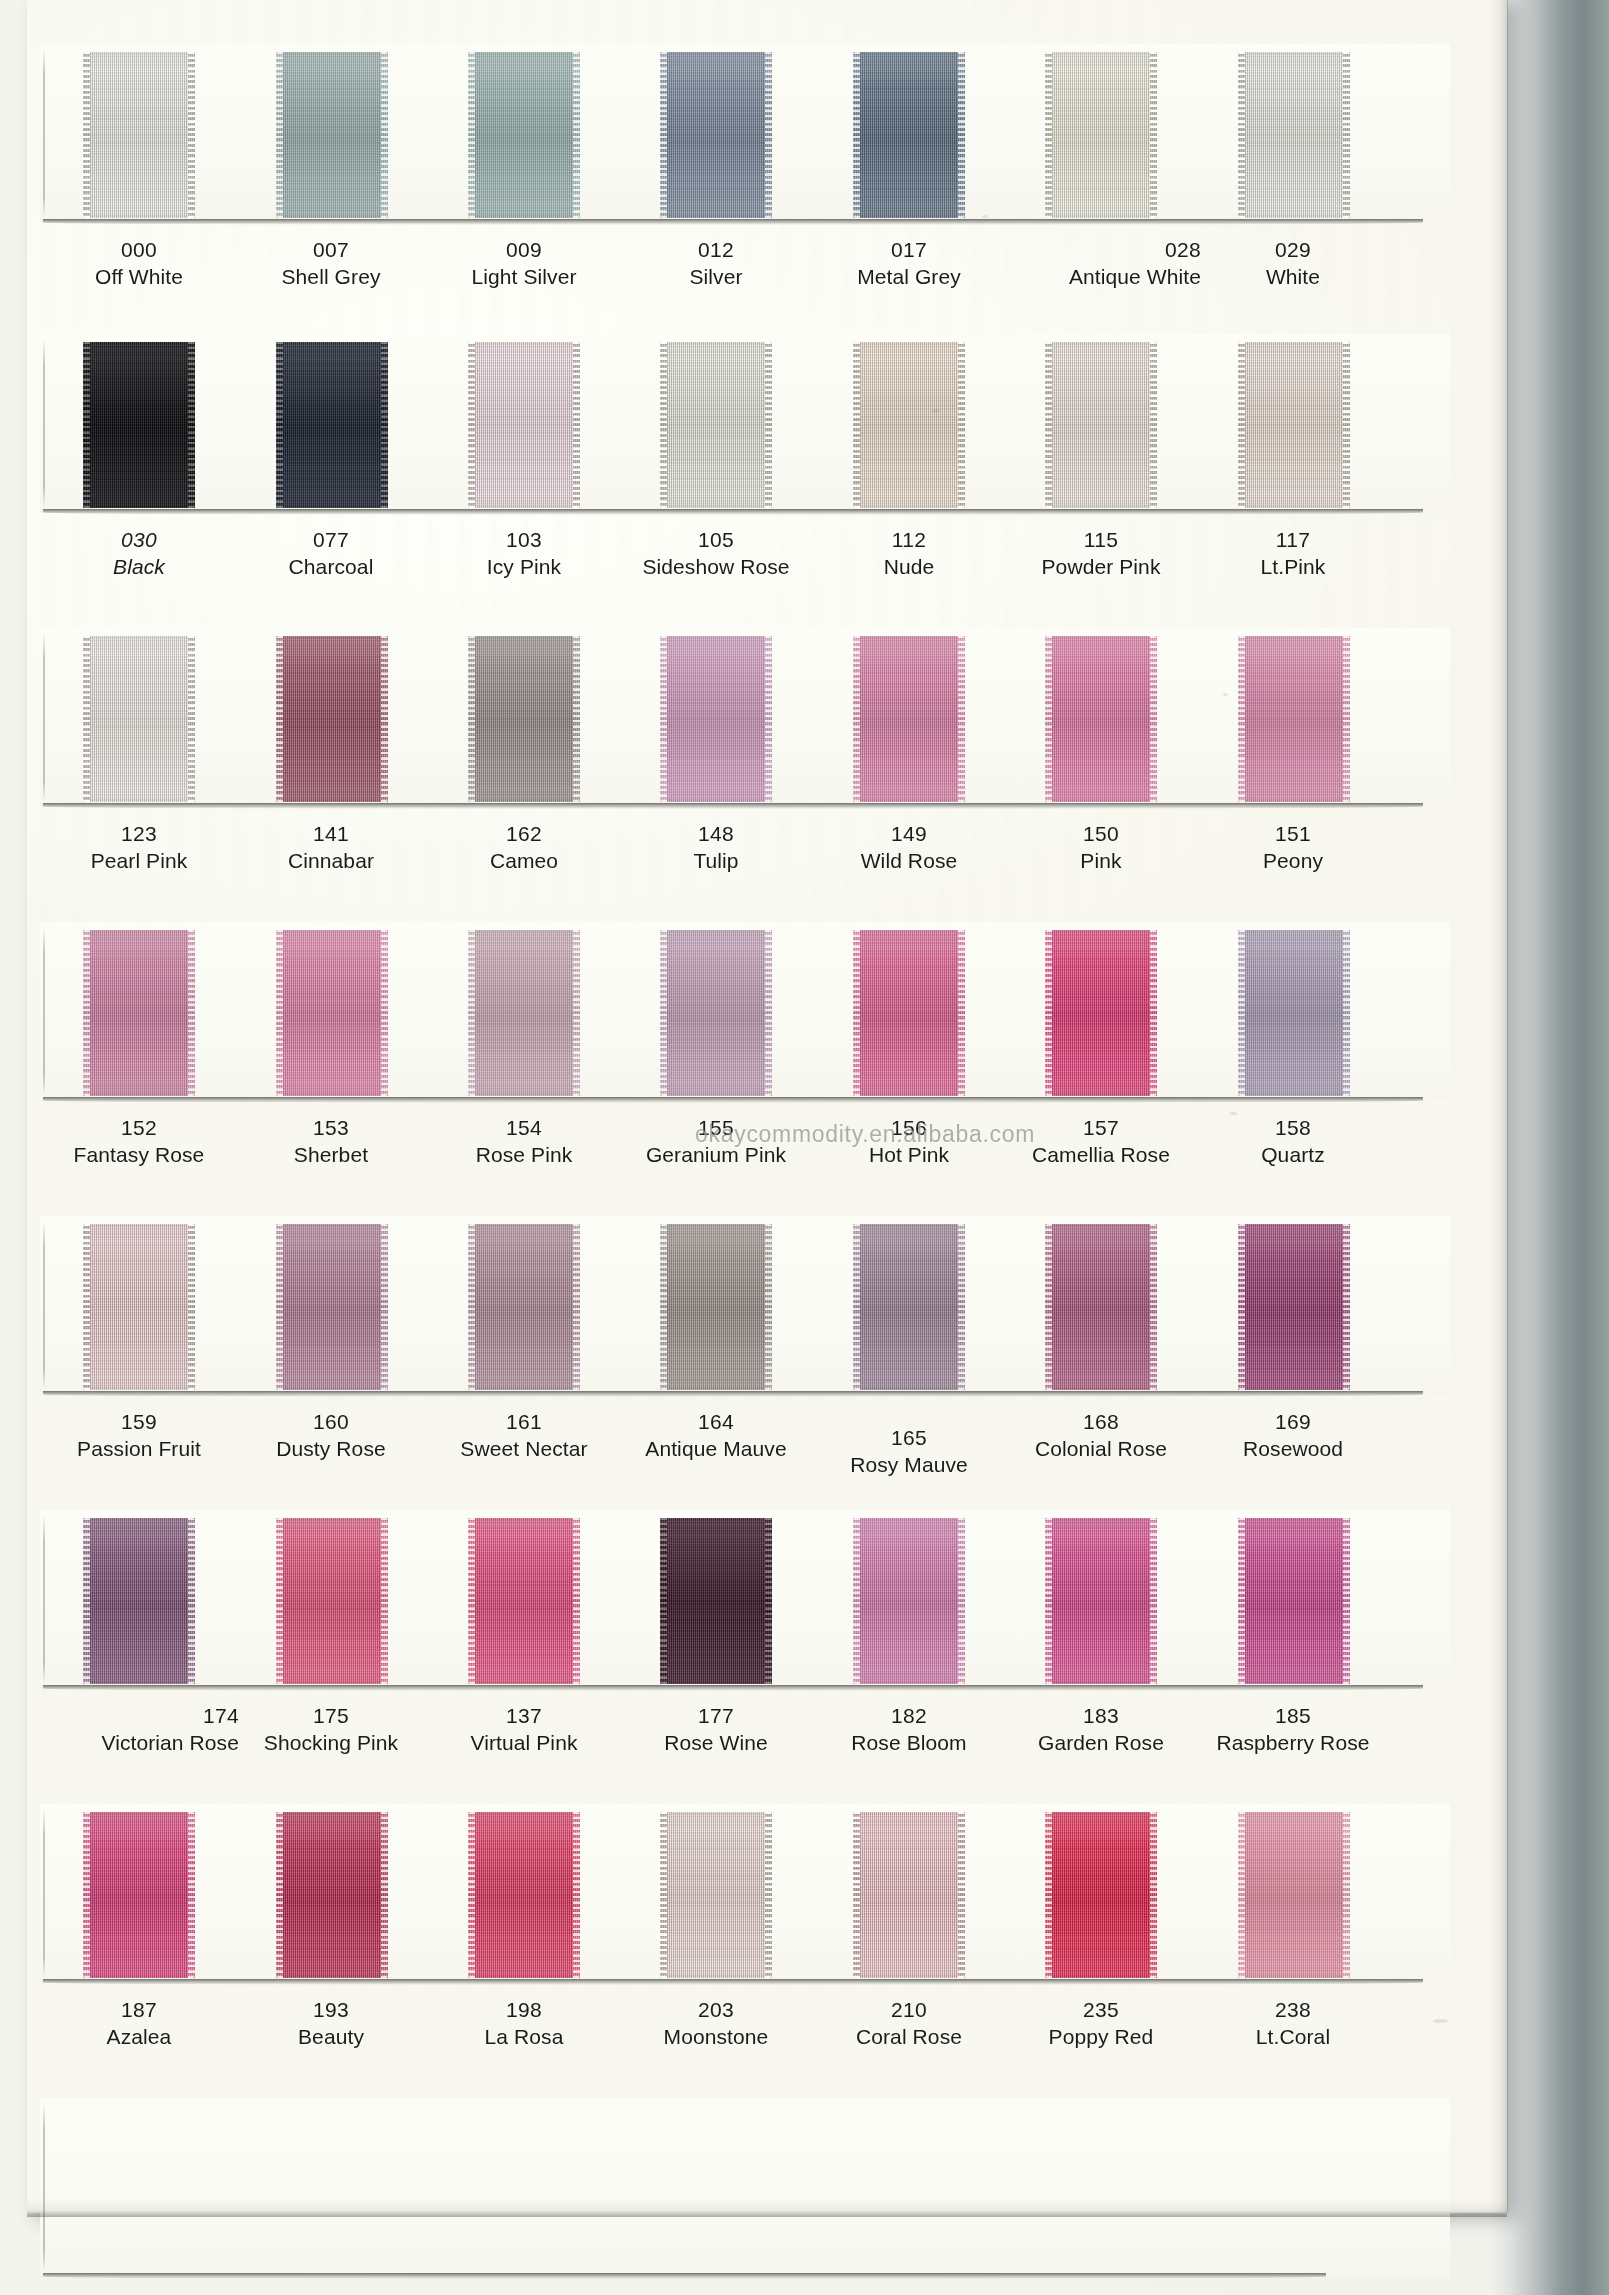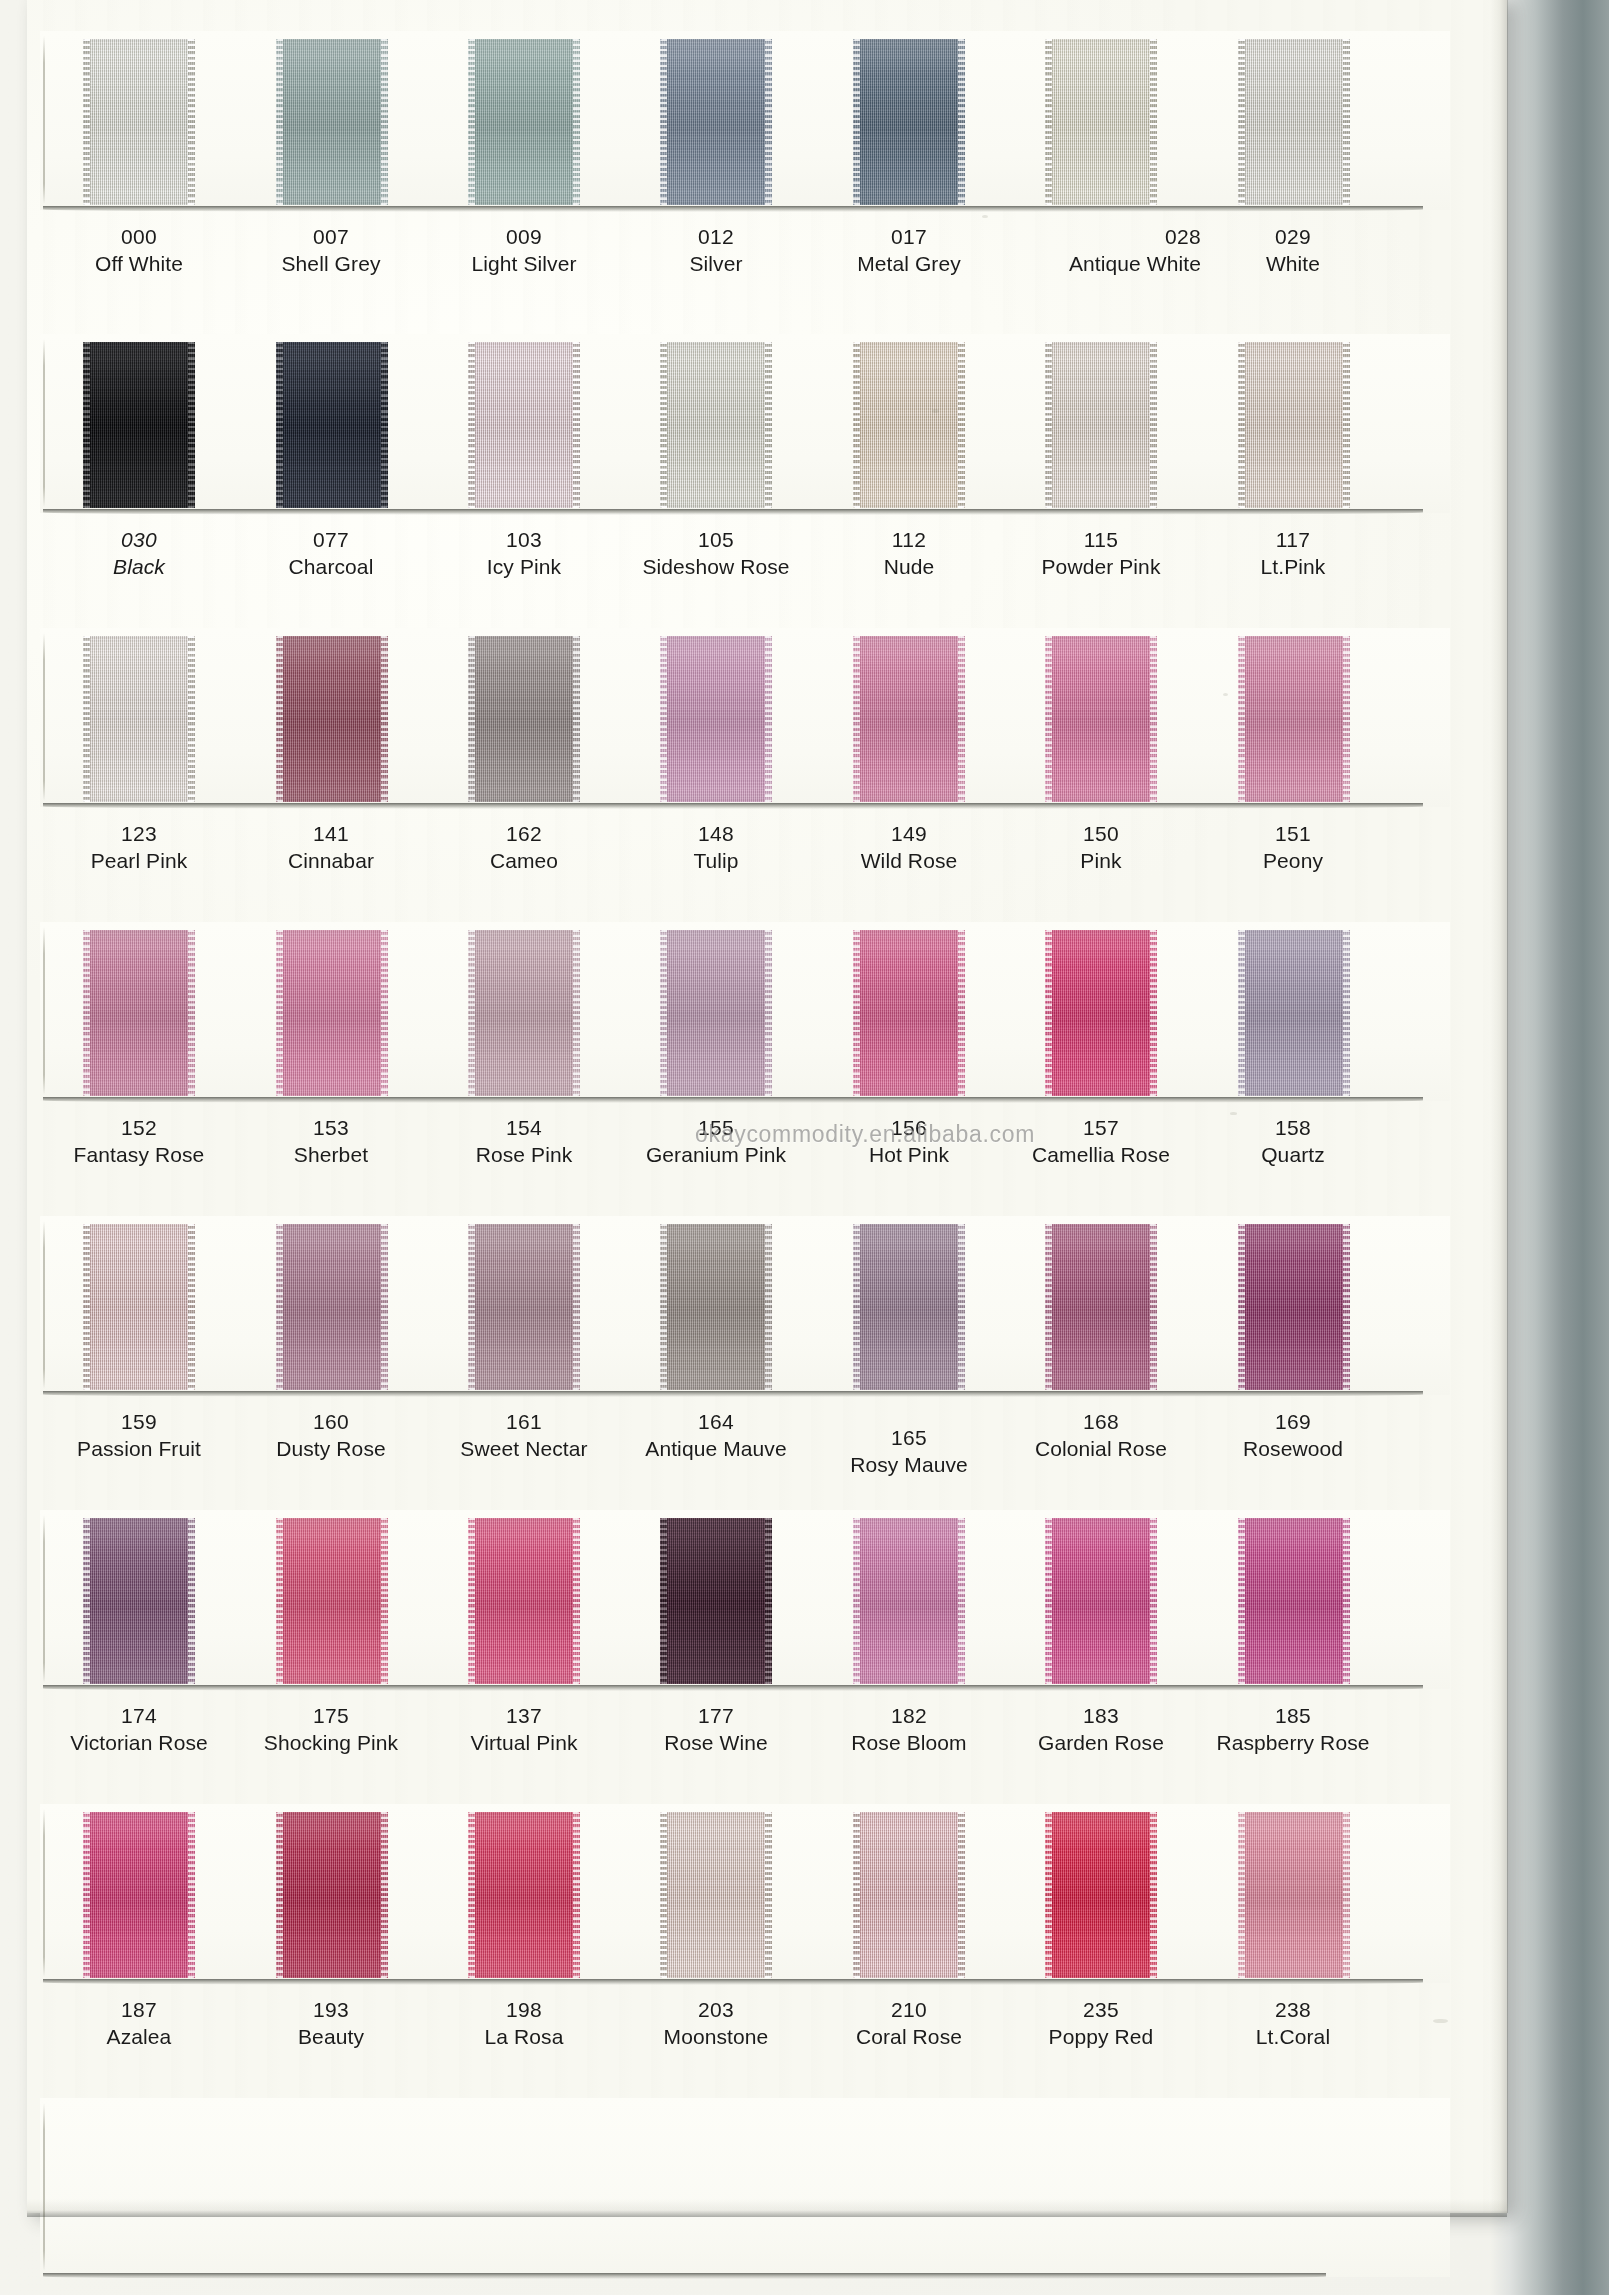--- a/index.html
+++ b/index.html
@@ -188,21 +188,21 @@
 </style>
 </head>
 <body>
 
 <div id="scan-bed">
 
   <div id="catalog-page">
     <div id="page-banding"></div>
 
     <div id="rows-host">
-        <div class="swatch-row" style="top: 36px;">
+        <div class="swatch-row" style="top: 49px;">
           <div class="card"></div>
           <div class="card-fold-left"></div>
           <div class="card-shadow"></div>
           <div class="ribbon-cell" style="left: 56px;">
             <div class="ribbon pale" style="--c: #d5d8d1;"></div>
           </div>
           <div class="label-cell" style="left: 12px;">
             <div class="code">000</div>
             <div class="cname">Off White</div>
           </div>
@@ -465,21 +465,21 @@
             <div class="cname">Rosewood</div>
           </div>
         </div>
         <div class="swatch-row" style="top: 1515px;">
           <div class="card"></div>
           <div class="card-fold-left"></div>
           <div class="card-shadow"></div>
           <div class="ribbon-cell" style="left: 56px;">
             <div class="ribbon" style="--c: #74486c;"></div>
           </div>
-          <div class="label-cell" style="left: 12px;">
+          <div class="label-cell" style="left: 12px; text-align: right;">
             <div class="code">174</div>
             <div class="cname">Victorian Rose</div>
           </div>
           <div class="ribbon-cell" style="left: 249px;">
             <div class="ribbon" style="--c: #d9466f;"></div>
           </div>
           <div class="label-cell" style="left: 204px;">
             <div class="code">175</div>
             <div class="cname">Shocking Pink</div>
           </div>

